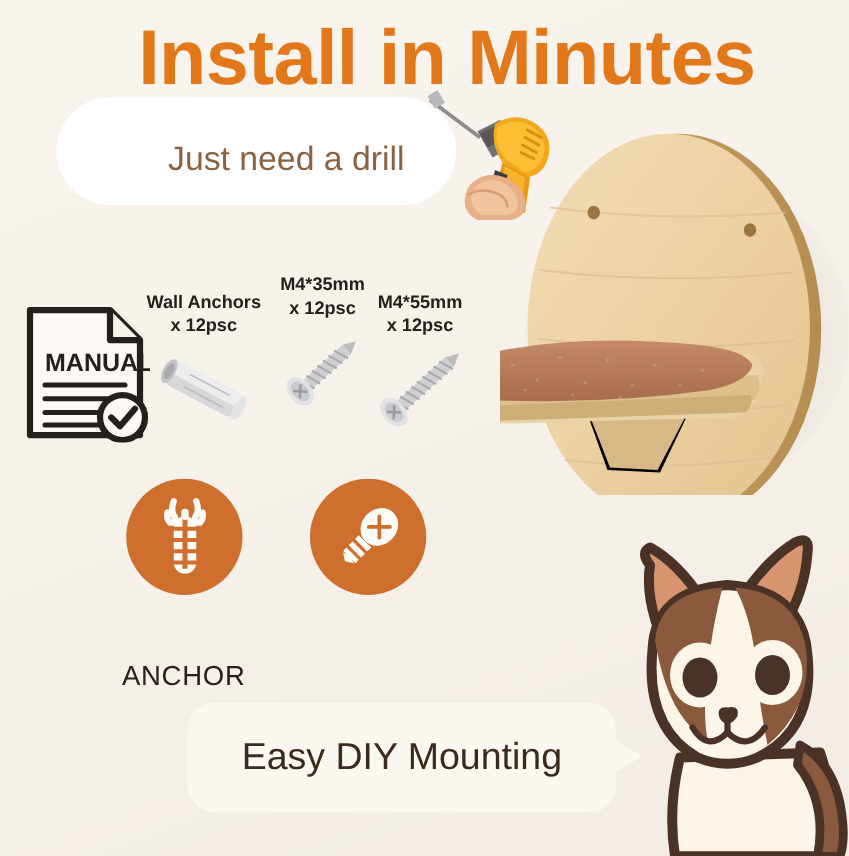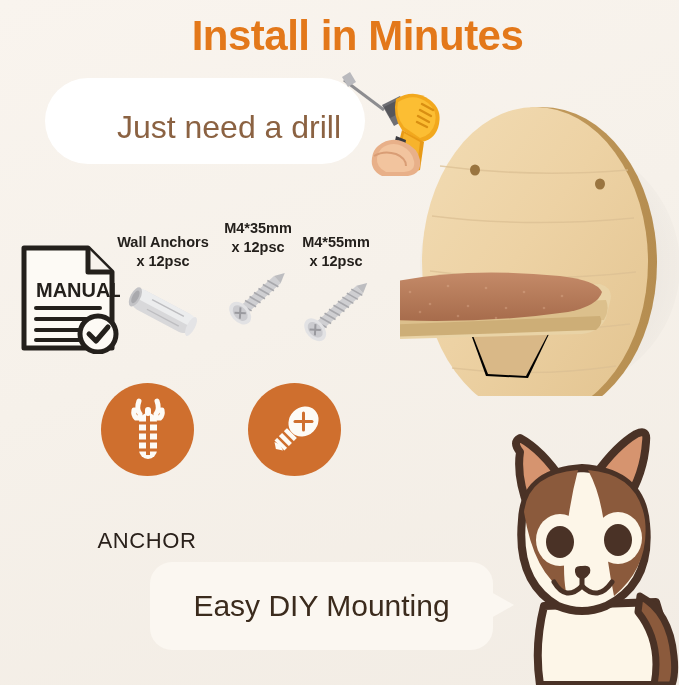--- a/index.html
+++ b/index.html
@@ -21,21 +21,21 @@
     overflow: hidden;
   }
 
   
   .headline {
     position: absolute;
     left: 0;
     top: 14px;
     width: 679px;
     text-align: center;
-    font-size: 42px;
+    font-size: 62px;
     font-weight: bold;
     letter-spacing: -0.5px;
     color: #e3781a;
     line-height: 1.06;
     z-index: 6;
     padding-left: 36px;
   }
 
   
   .drill-pill {
@@ -51,21 +51,21 @@
   .drill-pill-text {
     position: absolute;
     left: 45px;
     top: 78px;
     width: 330px;
     height: 98px;
     display: flex;
     align-items: center;
     justify-content: center;
     padding-left: 38px;
-    font-size: 32px;
+    font-size: 27px;
     color: #8b6242;
     z-index: 5;
     white-space: nowrap;
   }
 
   .drill-art {
     position: absolute;
     left: 338px;
     top: 66px;
     width: 122px;

